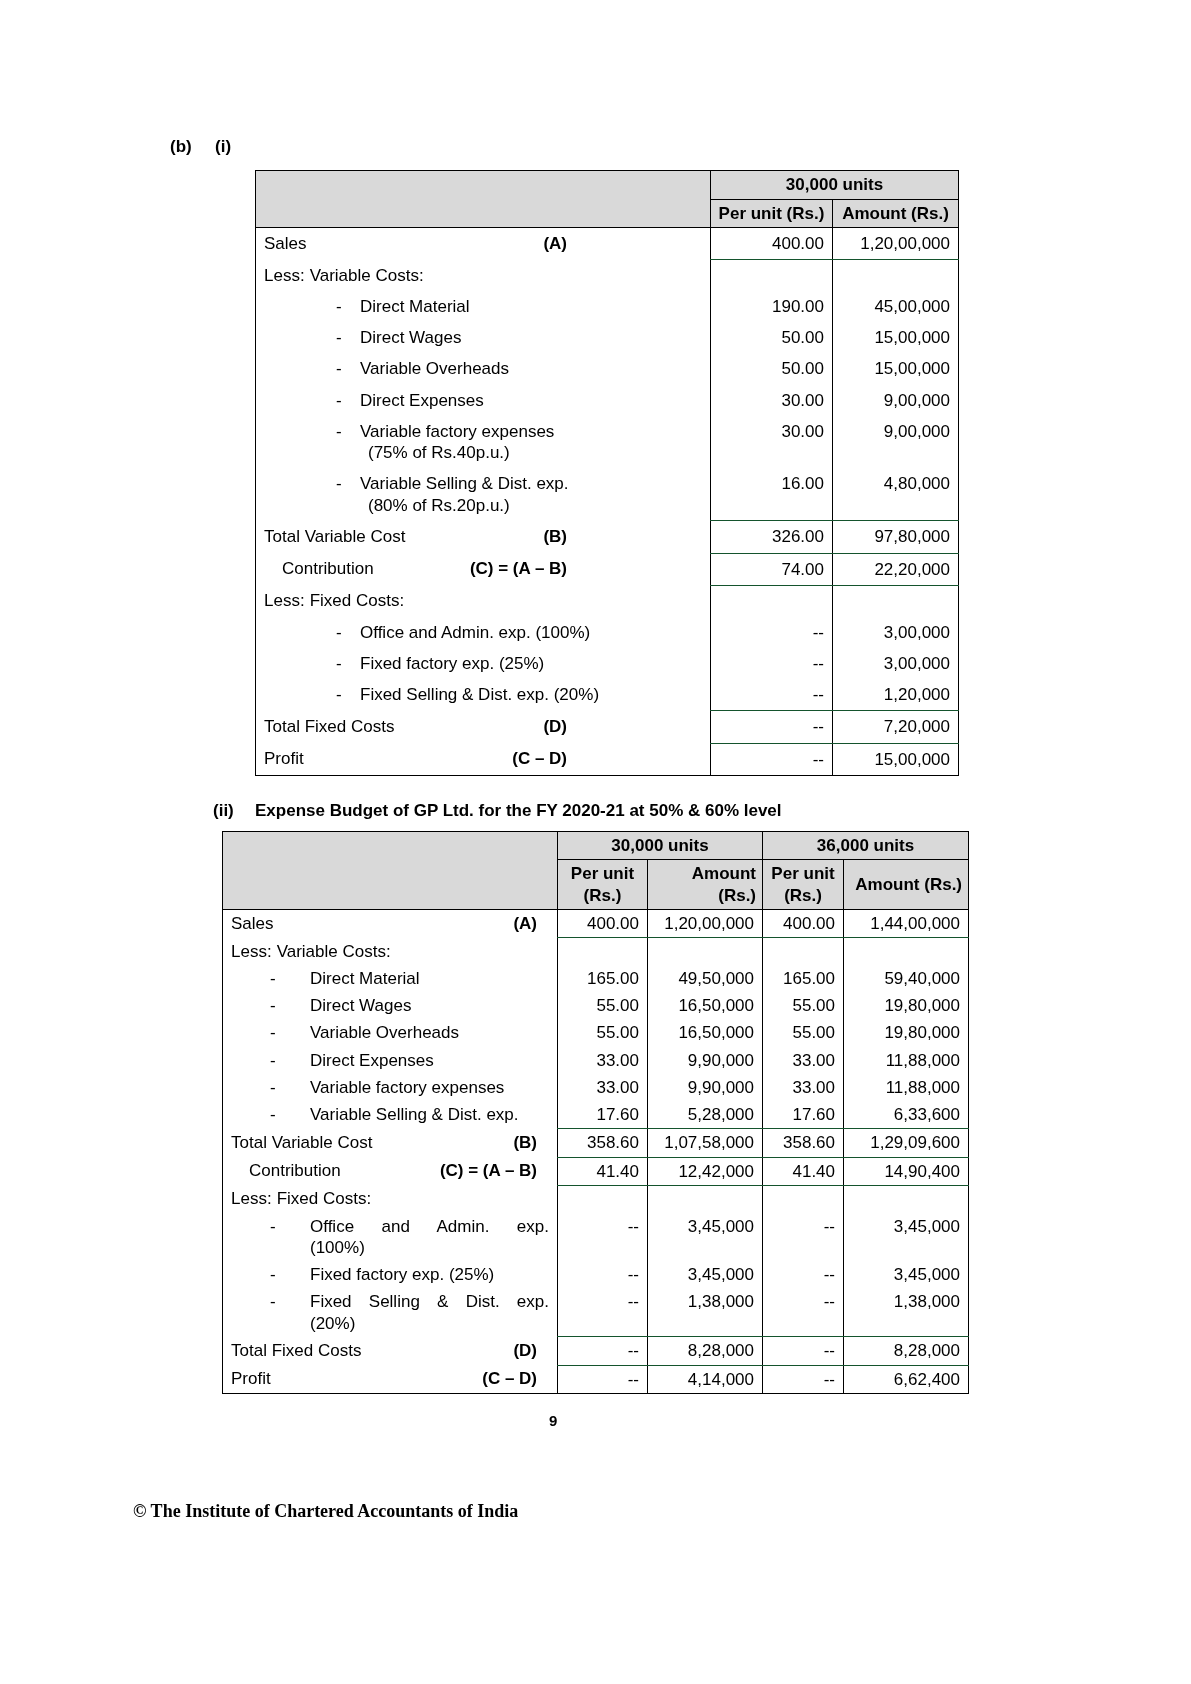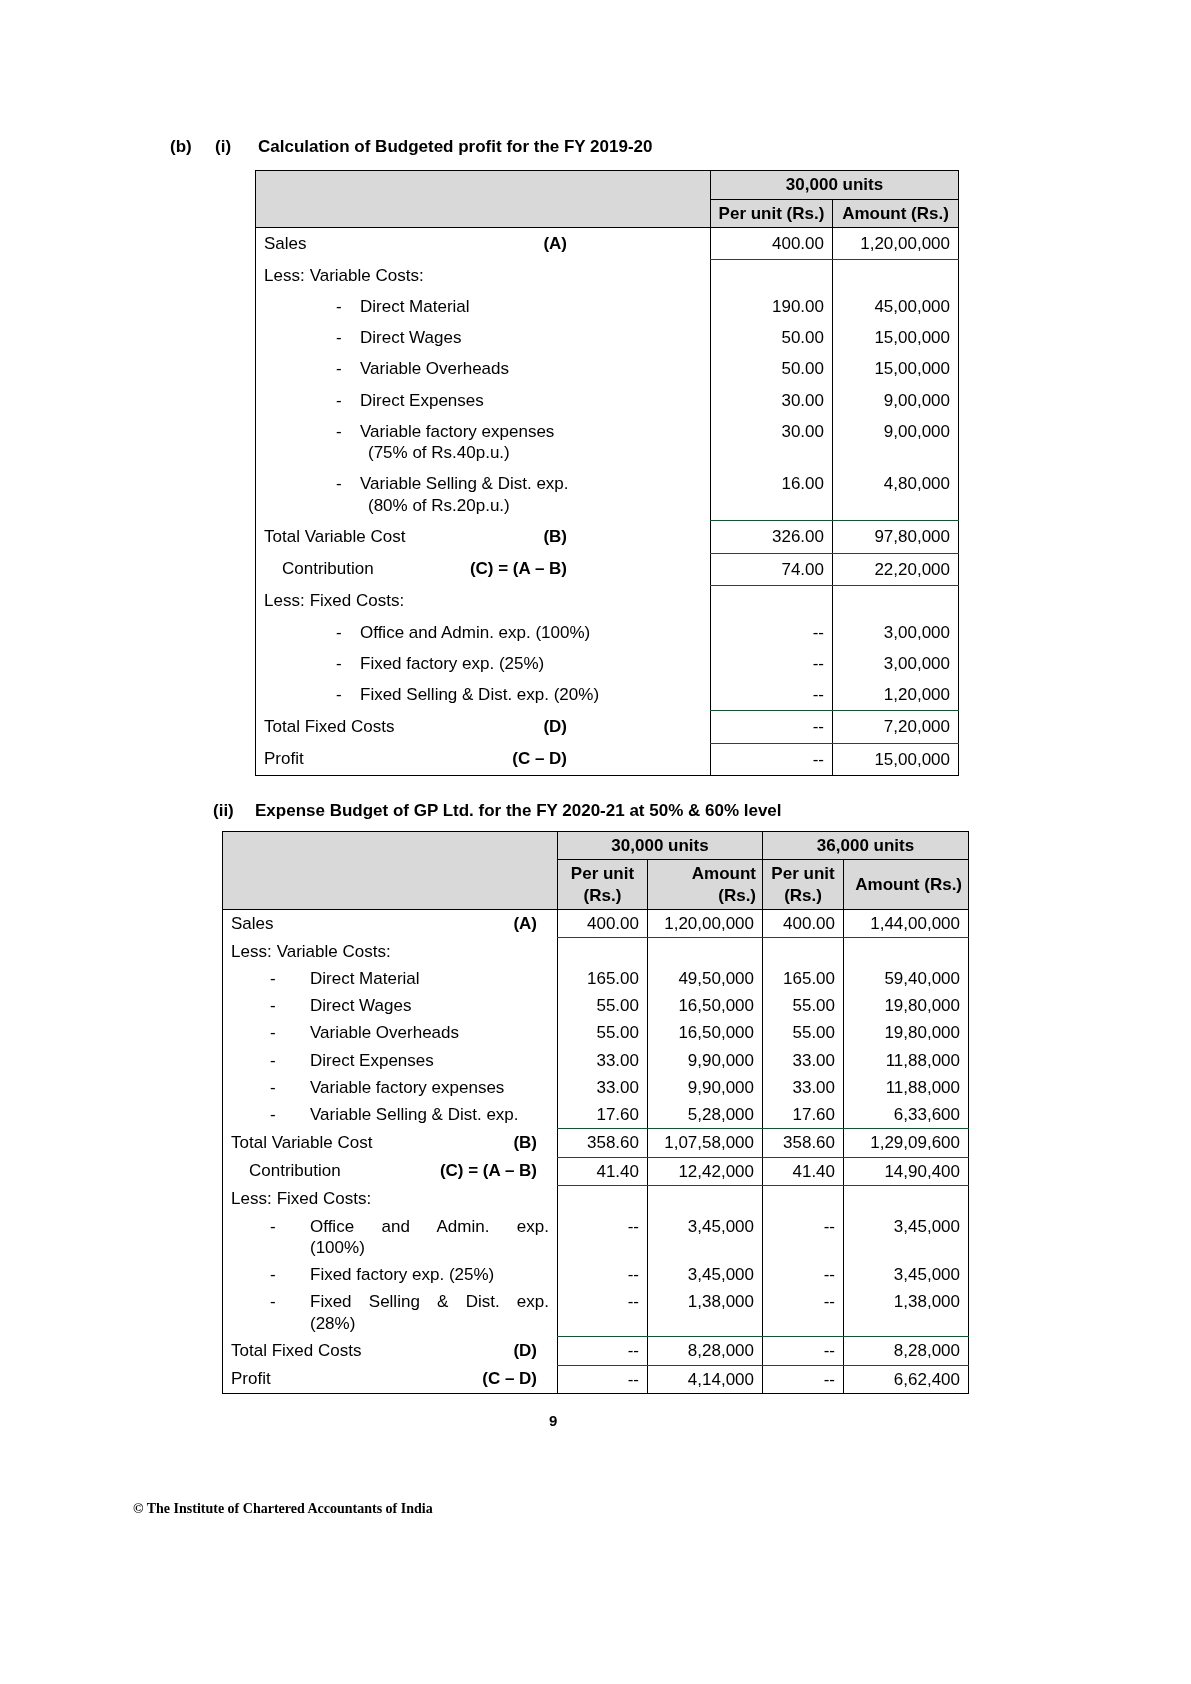--- a/index.html
+++ b/index.html
@@ -51,32 +51,31 @@
   .t2 .item { padding-left:39px; }
   .t2 .dash { flex:0 0 40px; width:40px; }
   .itext { flex:1 1 auto; }
   .item.just .itext { text-align:justify; text-align-last:justify; }
   .t1 .note { margin-left:104px; }
   .t2 .note { margin-left:79px; }
 
   .pagenum { margin:18px 0 0 549px; font-weight:bold; font-size:15px; }
   .copyright {
     position:absolute; left:133px; top:1500px;
-    font-family:"Liberation Serif", serif; font-weight:bold; font-size:14px;
+    font-family:"Liberation Serif", serif; font-weight:bold; font-size:18px;
   }
 </style>
 </head>
 <body>
 
 <div class="page">
 
   <div class="hrow h1">
     <span class="lb">(b)</span>
     <span class="li">(i)</span>
-    <span class="htitle">Calculation of Budgeted profit for the FY 2019-20</span>
   </div>
 
   <table class="t1">
     <colgroup>
         <col class="c1">
         <col class="c2">
         <col class="c3">
       </colgroup>
     <thead>
       <tr>
@@ -425,21 +424,21 @@
           <td class="num">3,45,000</td>
           <td class="num">--</td>
           <td class="num">3,45,000</td>
         </tr>
         <tr class="brow rule">
           <td class="desc">
             <div class="item just">
               <span class="dash">-</span>
               <span class="itext">Fixed Selling &amp; Dist. exp.</span>
             </div>
-            <div class="note">(28%)</div>
+            <div class="note">(20%)</div>
           </td>
           <td class="num">--</td>
           <td class="num">1,38,000</td>
           <td class="num">--</td>
           <td class="num">1,38,000</td>
         </tr>
         <tr class="brow rule">
           <td class="desc">
             <div class="labline">
               <span class="lbl">Total Fixed Costs</span>

